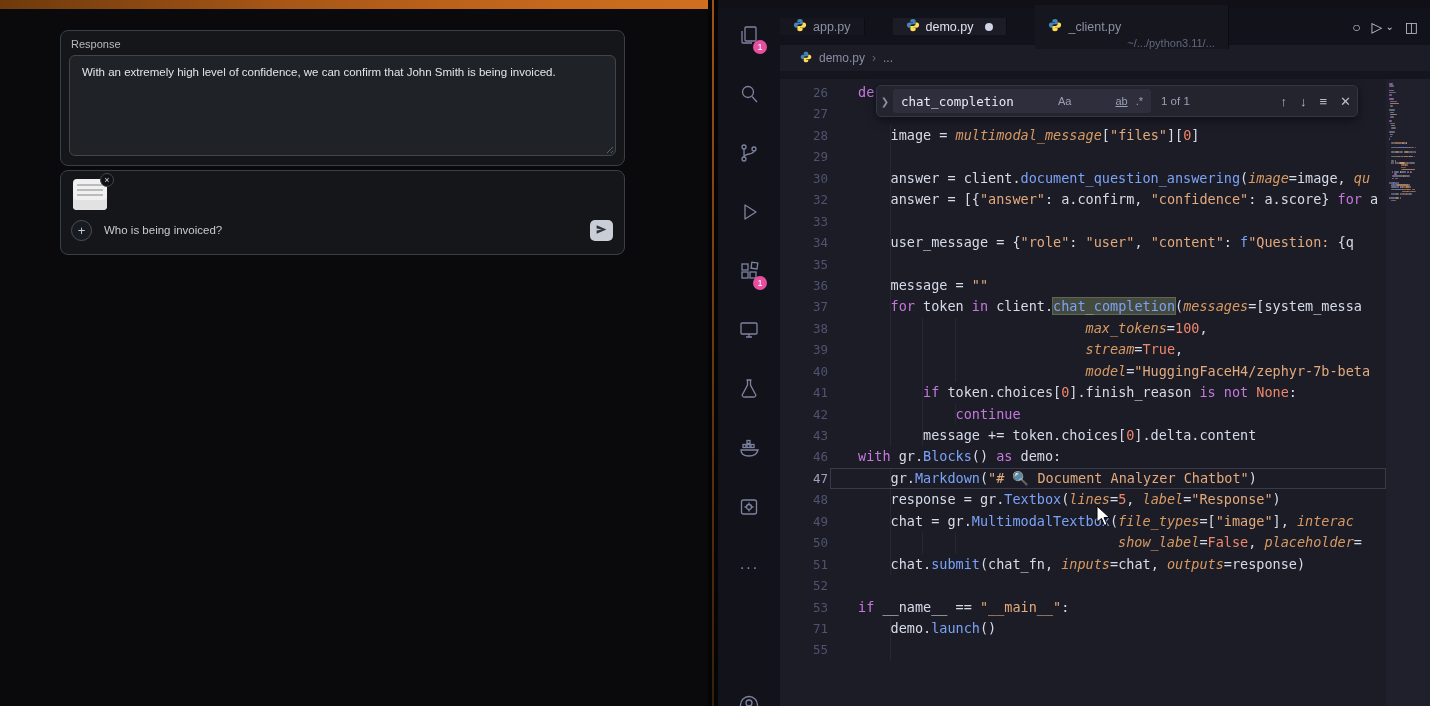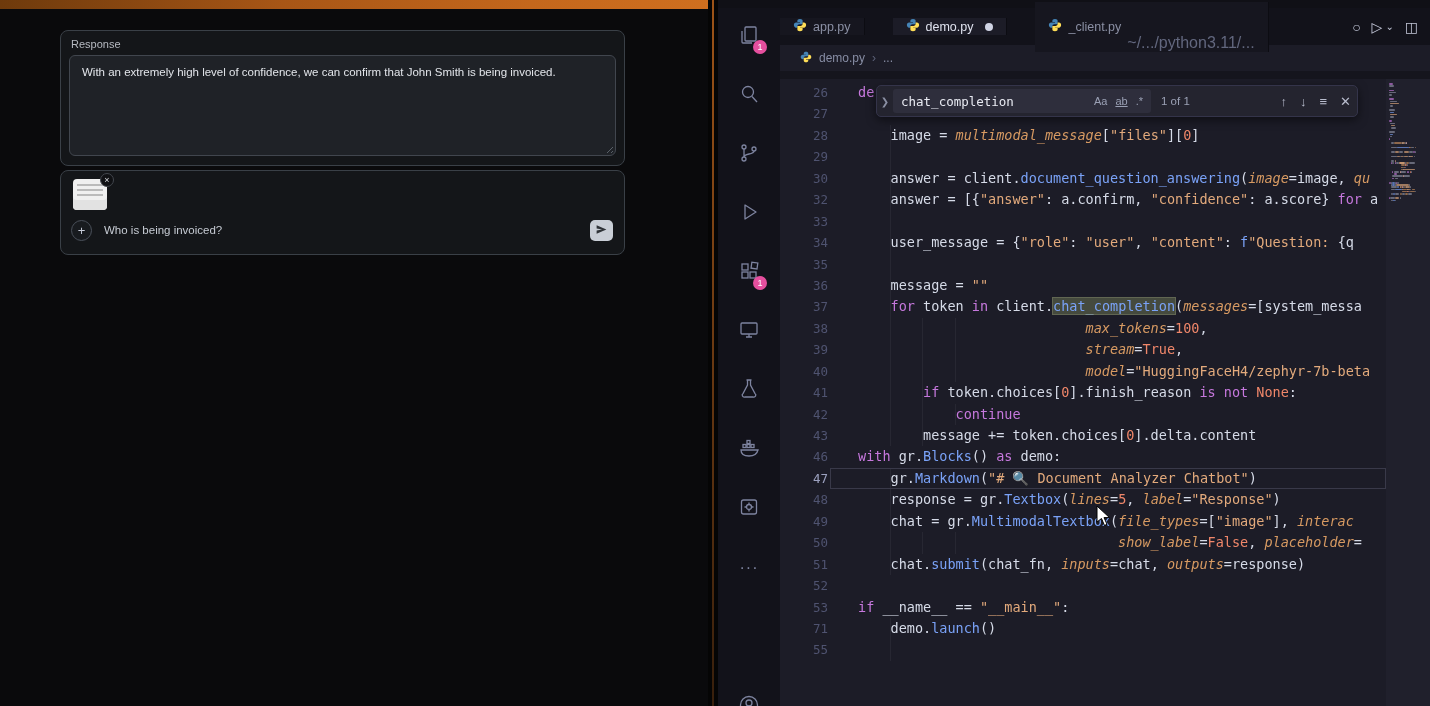--- a/index.html
+++ b/index.html
@@ -55,21 +55,21 @@
   .ab-badge{position:absolute;right:-5px;bottom:-4px;min-width:14px;height:14px;border-radius:7px;
     background:var(--badge);color:#fff;font-size:9px;line-height:14px;text-align:center;padding:0 3px;}
   .ab-more{font-size:16px;letter-spacing:1px;color:#7e84a0;}
   .ab-account{margin-top:auto;margin-bottom:-14px;}
 
   .editor-col{position:absolute;left:62px;top:8px;right:0;bottom:0;}
   .tabbar{height:37px;background:#12121a;display:flex;align-items:center;gap:28px;}
   .tab{display:flex;align-items:center;gap:6px;padding:0 13px;font-size:12.5px;color:#8a8fa3;
     background:#16161f;border-right:1px solid #0c0c12;cursor:pointer;white-space:nowrap;}
   .tab.active{background:#1c1c27;color:#dfe2ee;}
-  .tab .desc{font-size:16px;color:#62677e;margin-top:32px;}
+  .tab .desc{font-size:11px;color:#62677e;margin-top:32px;}
   .mod-dot{width:8px;height:8px;border-radius:50%;background:#d0d4e4;margin-left:6px;}
   .tab-actions{margin-left:auto;display:flex;align-items:center;gap:11px;padding-right:12px;color:#c3c7d8;font-size:14px;}
   .tab-actions .small{font-size:10px;margin-left:-8px;}
 
   .breadcrumbs{height:26px;display:flex;align-items:center;gap:7px;padding-left:20px;
     font-size:12px;color:#8archrome;color:#878da4;background:#1c1c27;}
   .crumb{cursor:pointer;}
   .crumb-sep{color:#5c6178;}
 
   .editor{position:absolute;left:0;top:71px;right:0;bottom:0;background:#1c1c27;overflow:hidden;}
@@ -94,21 +94,21 @@
   .minimap b{position:absolute;height:1.6px;border-radius:1px;}
 
   .find-widget{position:absolute;left:96px;top:6px;height:32px;width:482px;background:#24242f;
     border:1px solid #34344a;border-radius:5px;box-shadow:0 3px 10px rgba(0,0,0,.5);
     display:flex;align-items:center;z-index:5;padding:0 6px 0 0;}
   .find-toggle{width:16px;text-align:center;color:#8a8fa3;font-size:10px;cursor:pointer;}
   .find-input{height:24px;background:#2e2e3c;border-radius:3px;display:flex;align-items:center;
     width:258px;padding:0 4px 0 8px;font-family:"DejaVu Sans Mono",monospace;font-size:12.5px;color:#e8eaf2;cursor:text;}
   .find-query{flex:1;}
   .find-opt{color:#9aa0b4;font-size:11px;padding:1px 4px;font-family:"Liberation Sans",sans-serif;cursor:pointer;}
-  .find-opt.uline{text-decoration:underline;}
+  .find-opt.uline{text-decoration:underline;margin-left:36px;}
   .find-count{font-size:11.5px;color:#9aa0b4;margin-left:10px;white-space:nowrap;}
   .find-btns{margin-left:auto;display:flex;align-items:center;gap:13px;color:#b9bdce;font-size:13px;}
   .find-btns span{cursor:pointer;}
 
   .mouse-cursor{position:absolute;left:1096px;top:506px;z-index:50;pointer-events:none;}
 </style>
 </head>
 <body>
 
 <section class="left-app">

